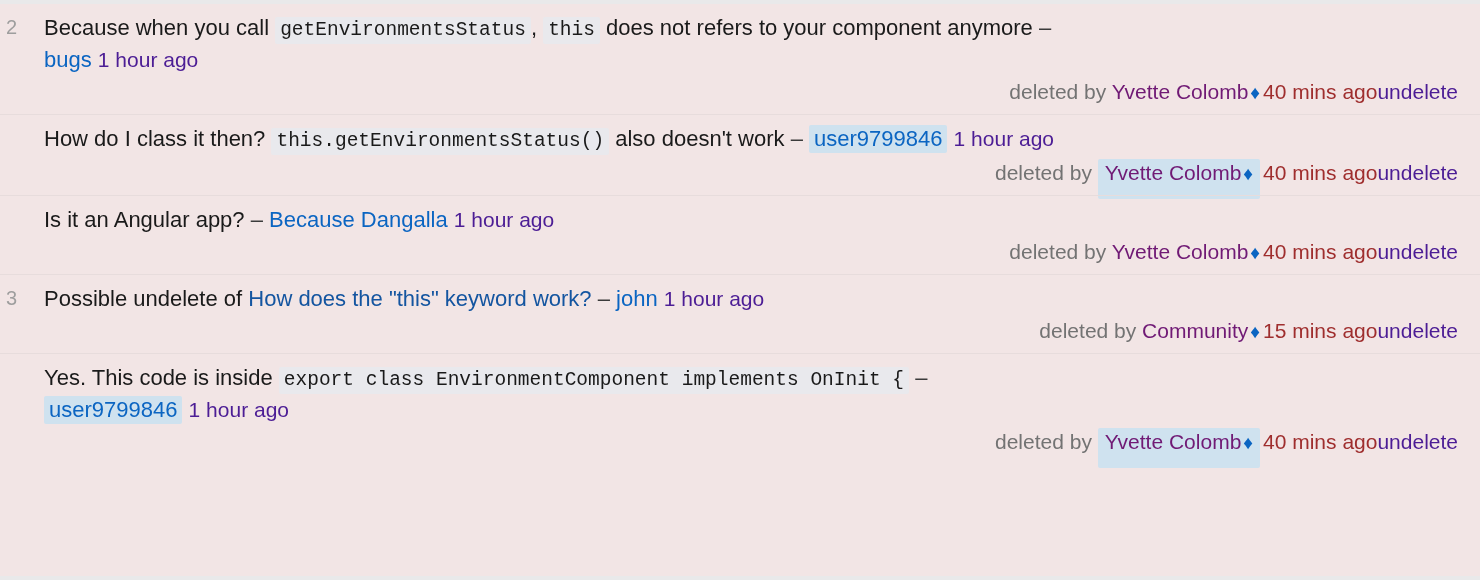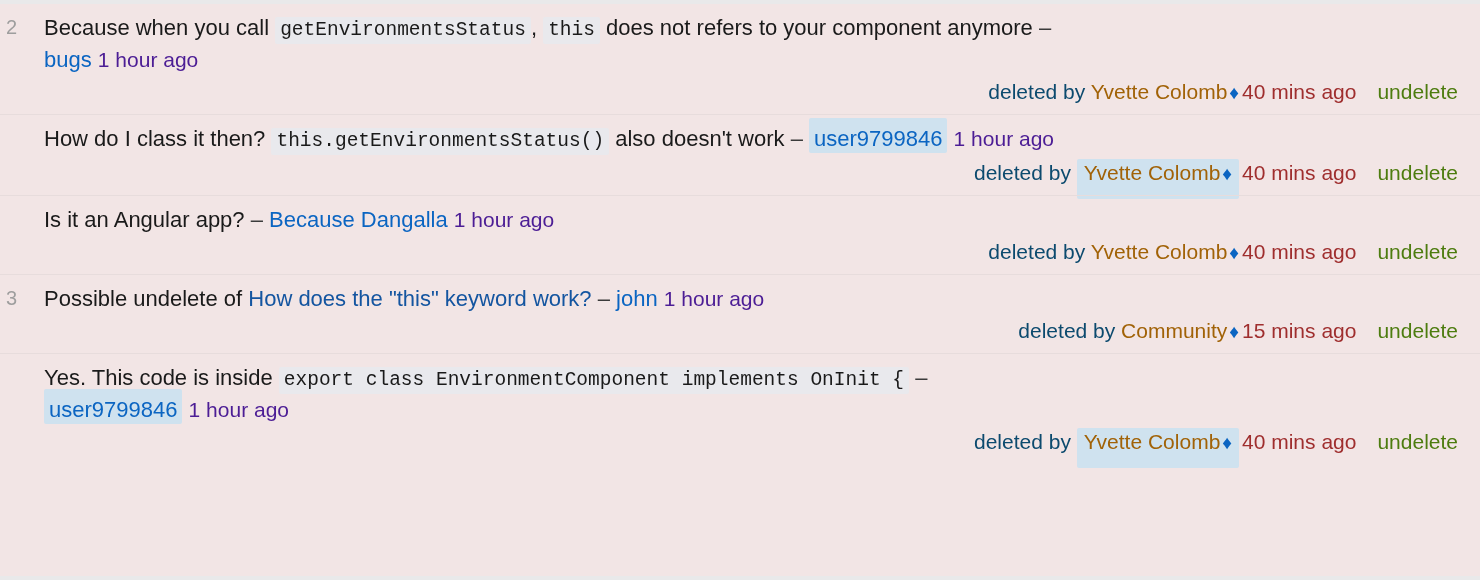--- a/index.html
+++ b/index.html
@@ -85,74 +85,74 @@
     cursor: pointer;
     text-align: center;
   }
 
   .user-link.dark {
     color: #1455a0;
   }
 
   .hl {
     background: #cfe2ef;
-    padding: 8px 5px 2px 5px;
+    padding: 1px 5px 2px 5px;
     border-radius: 2px;
   }
 
   .timestamp {
     color: #4c1d95;
     font-size: 21px;
   }
 
   .deleted-line {
     text-align: right;
     margin-top: 2px;
     padding-right: 8px;
     font-size: 21px;
     line-height: 30px;
     color: #9f2e2e;
     white-space: nowrap;
   }
 
   .deleted-by-text {
-    color: #0c4a6e;
+    color: #737373;
     margin-top: 46px;
   }
 
   .moderator-chunk {
     display: inline;
   }
   .moderator-chunk.hl {
     background: #cfe2ef;
     padding: 2px 7px 15px 7px;
     border-radius: 2px;
   }
 
   .mod-name {
-    color: #a16207;
+    color: #701a75;
     text-decoration: none;
     cursor: pointer;
   }
 
   .diamond {
     color: #0b65c2;
     font-size: 19px;
     padding-left: 2px;
   }
 
   .deleted-age {
     color: #9f2e2e;
     padding-left: 3px;
   }
 
   .undelete-link {
-    color: #4d7c0f;
+    color: #4c1d95;
     text-decoration: none;
-    margin-left: 21px;
+    margin-left: 0;
     cursor: pointer;
   }
 </style>
 </head>
 <body>
 
 <div id="stage">
   <div class="comments-panel">
 
     <div class="comment-row first">

